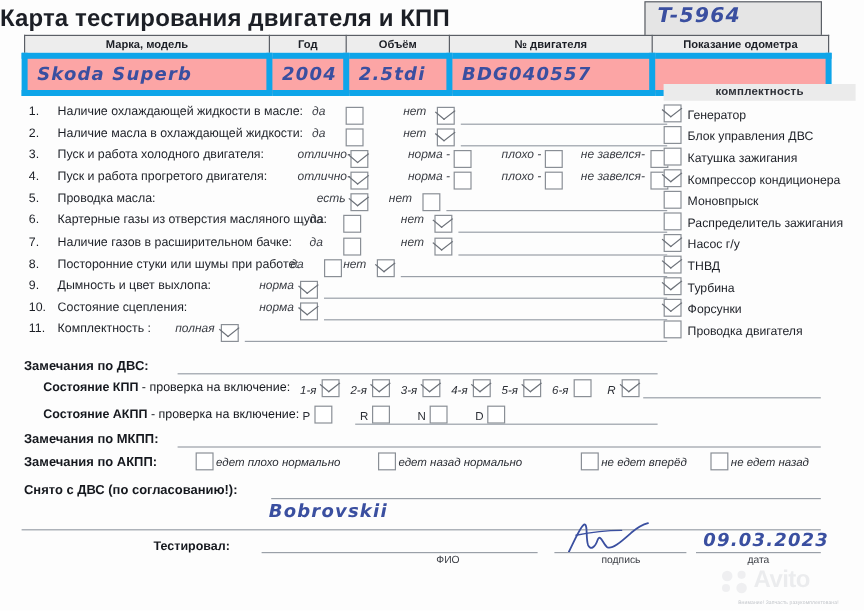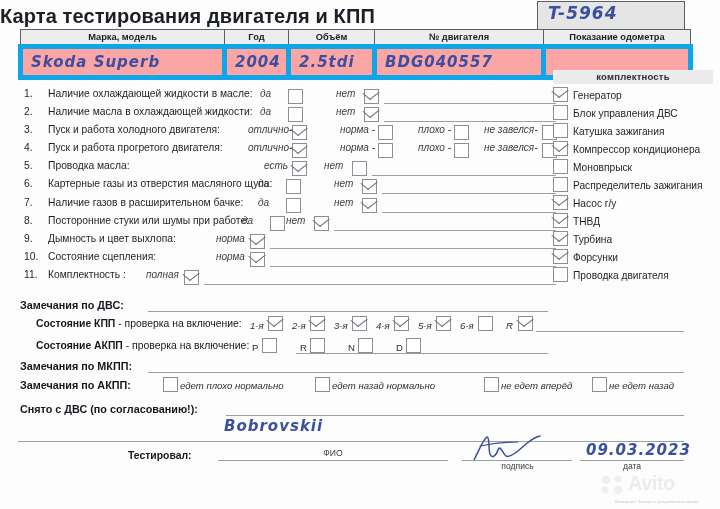--- a/index.html
+++ b/index.html
@@ -295,21 +295,21 @@
     </div>
 
   <div class="sec" style="left:20px;top:403px;">Снято с ДВС (по согласованию!):</div>
   <div class="ln" style="left:226px;top:415px;width:458px;"></div>
 
   <div class="ln" style="left:18px;top:441px;width:666px;"></div>
 
   <div class="sub" style="left:128px;top:450px;">Тестировал:</div>
   <span class="hw" style="position:absolute;left:224px;top:417px;font-size:15px;">Bobrovskii</span>
   <div class="ln" style="left:218px;top:460px;width:230px;"></div>
-  <div class="ftlbl" style="left:283px;top:448px;width:100px;">ФИО</div>
+  <div class="ftlbl" style="left:283px;top:461px;width:100px;text-align:right;">ФИО</div>
 
   <div class="sig">
     <svg width="74" height="30" viewBox="0 0 74 30">
       <path d="M4 26 C10 14, 14 4, 17 3 C20 3, 18 14, 20 20 C22 25, 26 22, 28 16 C30 10, 33 20, 36 22 C40 24, 47 18, 56 10 C62 5, 66 3, 70 2" fill="none" stroke="#3a4fa0" stroke-width="1.5" stroke-linecap="round"></path>
       <path d="M10 12 C20 10, 34 8, 48 8" fill="none" stroke="#3a4fa0" stroke-width="1.2" stroke-linecap="round"></path>
     </svg>
   </div>
   <div class="ln" style="left:462px;top:460px;width:110px;"></div>
   <div class="ftlbl" style="left:470px;top:461px;width:95px;">подпись</div>
 

